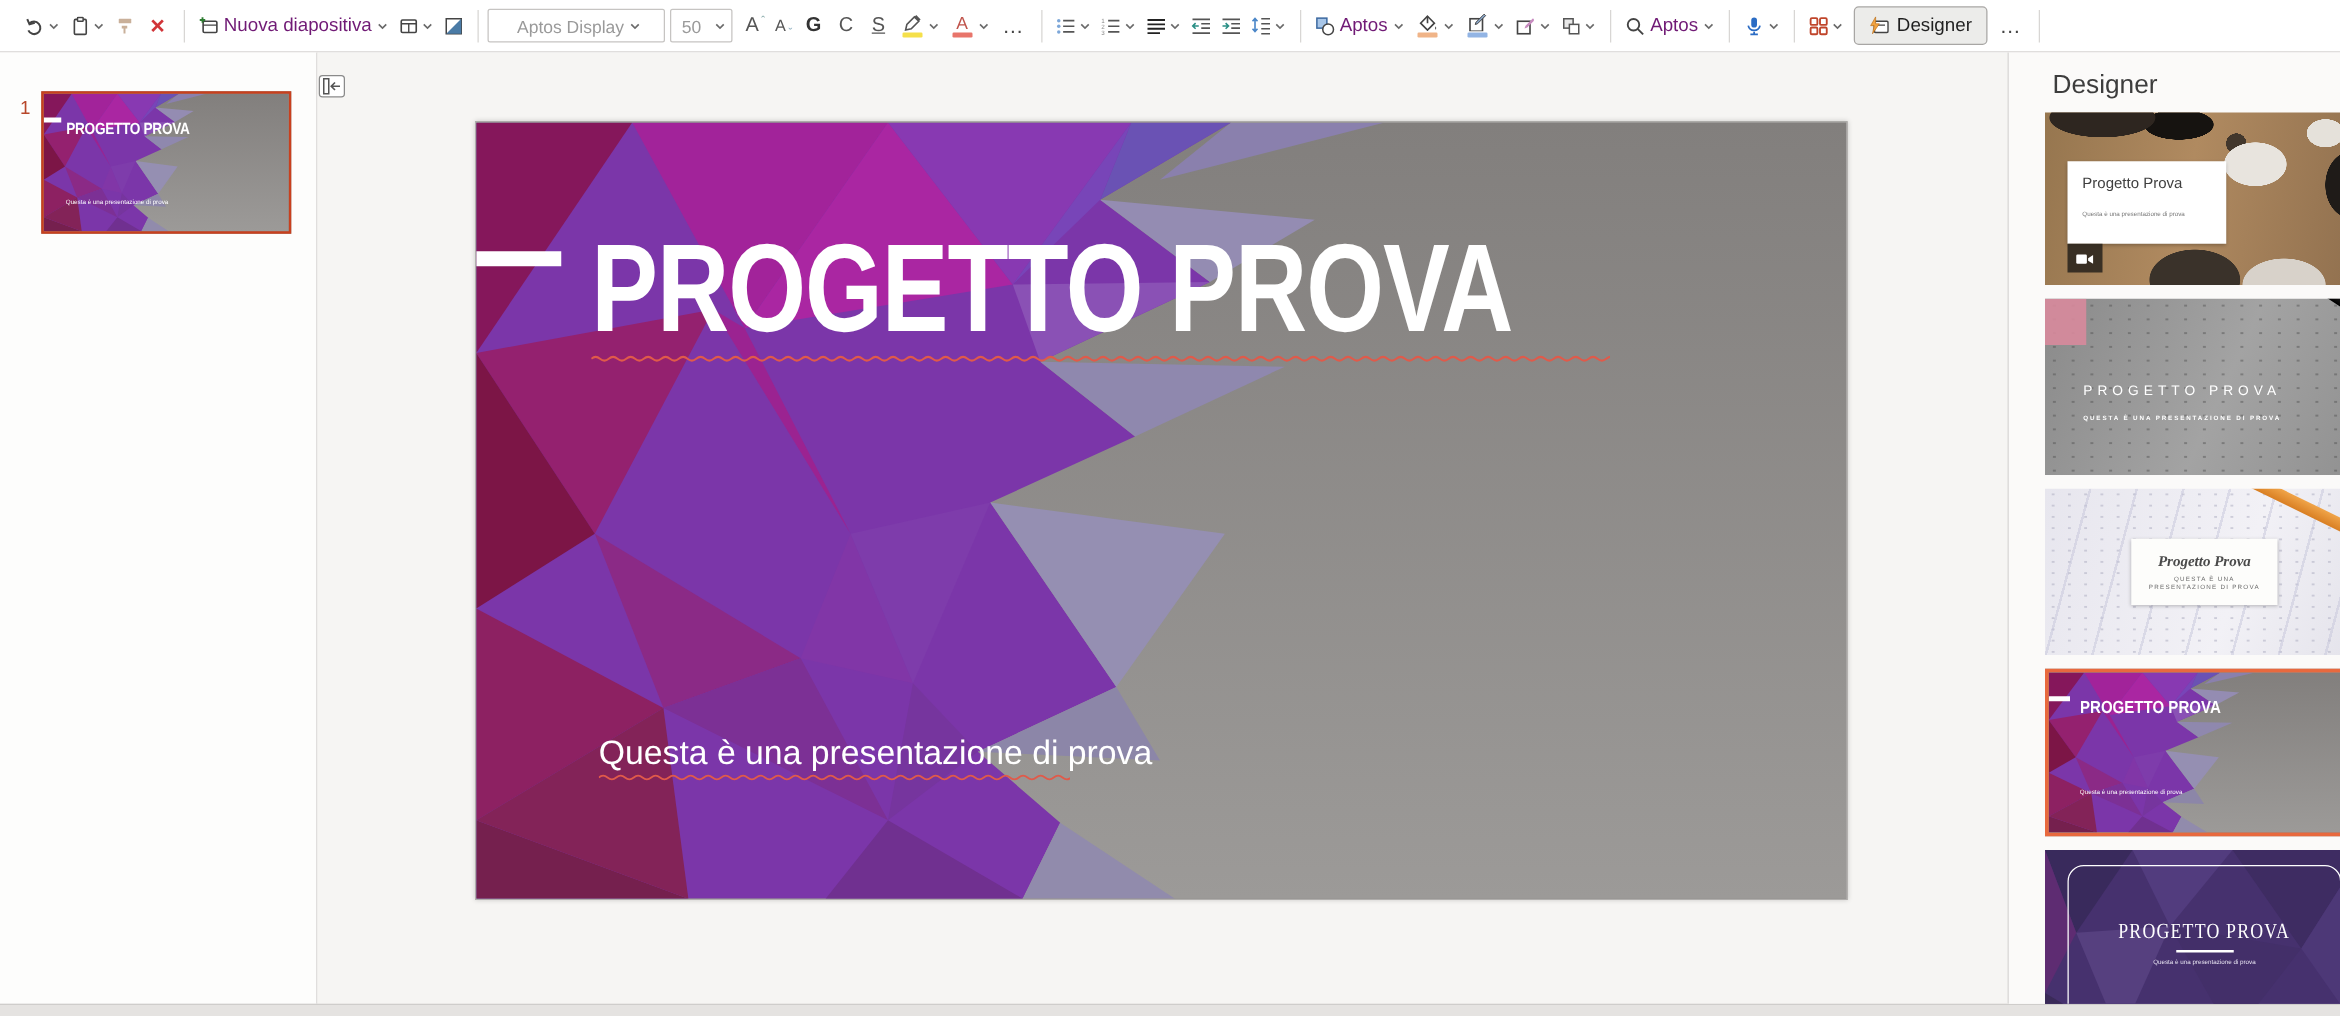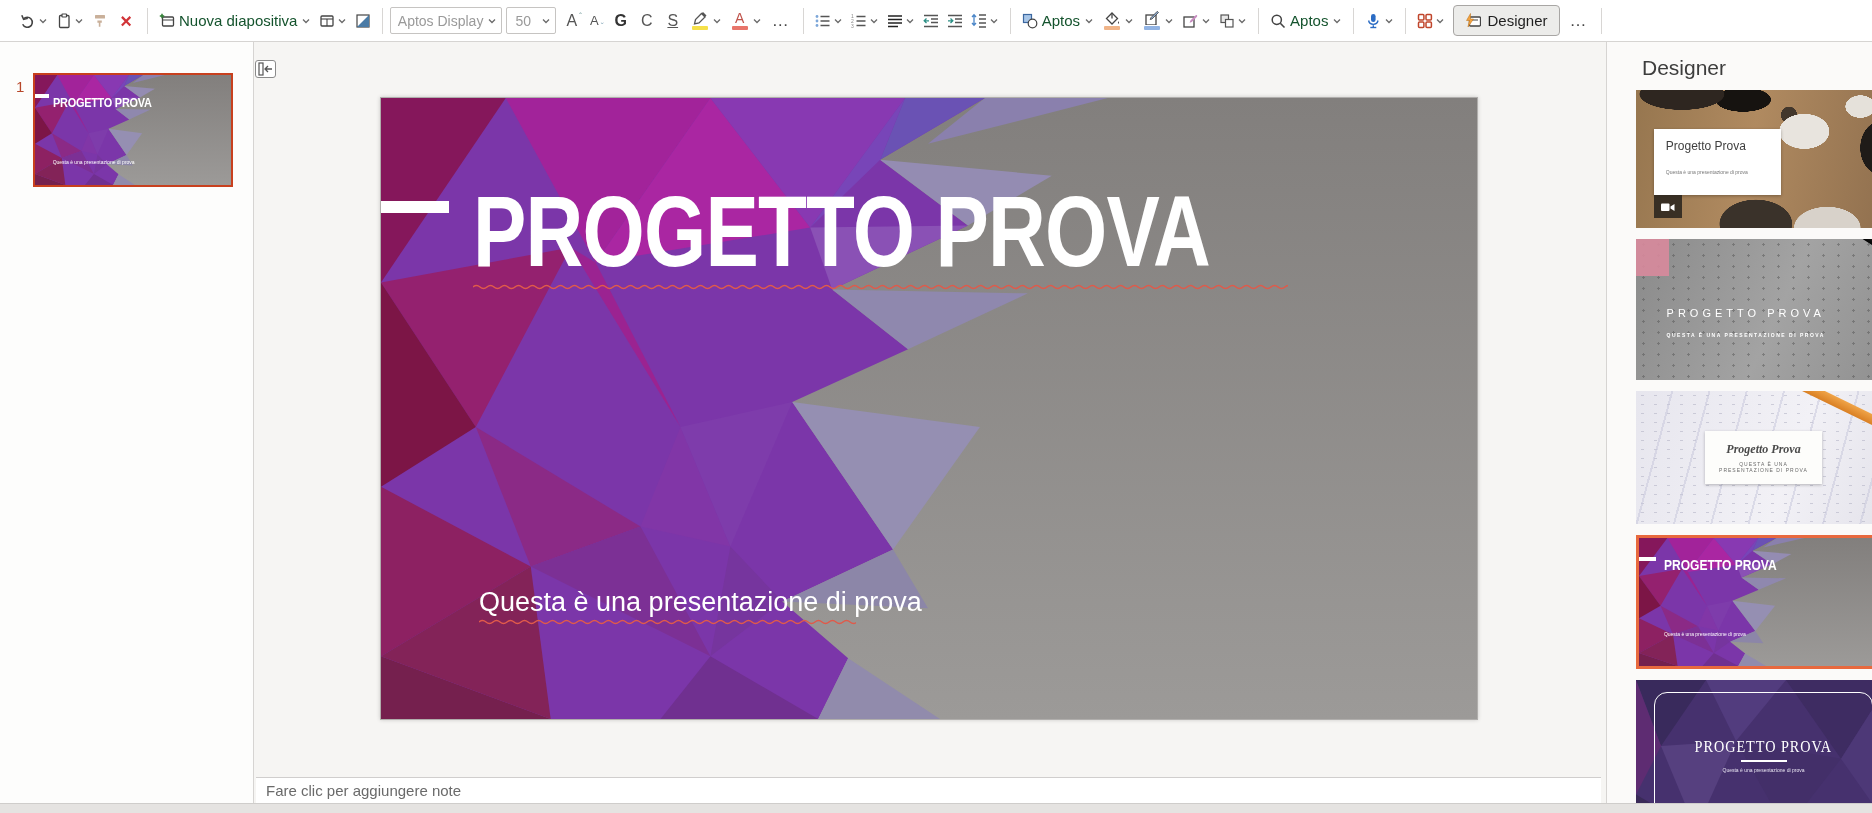--- a/index.html
+++ b/index.html
@@ -4,21 +4,21 @@
 <style>
   * { margin:0; padding:0; box-sizing:border-box; }
   html,body { width:1872px; height:813px; overflow:hidden; font-family:"Liberation Sans",sans-serif; background:#fff; }
   .app { position:relative; width:1872px; height:813px; background:#fff; }
 
   
   .toolbar { position:absolute; left:0; top:0; width:1872px; height:42px; background:#fff;
              border-bottom:1px solid #d6d4d2; display:flex; align-items:center; padding:0 0 0 16px; }
   .tb { display:flex; align-items:center; height:30px; padding:0 4px; border-radius:3px; gap:2px; cursor:pointer; color:#404040; }
   .tb.disabled { color:#c9b09a; }
-  .tb .lbl { font-size:15px; color:#14532d; white-space:nowrap; padding:0 2px; }
+  .tb .lbl { font-size:15px; color:#701a75; white-space:nowrap; padding:0 2px; }
   .vdiv { width:1px; height:26px; background:#d8d6d4; margin:0 7px; flex:0 0 auto; }
   .chev { flex:0 0 auto; }
   .combo { display:flex; align-items:center; height:27px; border:1px solid #c6c4c2; border-radius:2px;
            color:#9a9a9a; font-size:14px; padding:0 4px 0 8px; gap:4px; background:#fff; cursor:pointer; }
   .combo .cval { white-space:nowrap; }
   .ltr { font-size:16px; font-weight:bold; color:#555; width:18px; text-align:center; }
   .colorbar { position:relative; display:flex; flex-direction:column; align-items:center; width:20px; }
   .colorbar .bar { width:16px; height:4px; border-radius:1px; margin-top:1px; }
   .xdel { color:#d13438; font-size:20px; font-weight:bold; line-height:1; width:20px; text-align:center; }
   .designer-btn { display:flex; align-items:center; gap:6px; height:31px; padding:0 11px; background:#ececea;
@@ -290,21 +290,21 @@
         </svg>
       </div>
     <div class="tb">
         <svg class="icon" width="16" height="16">
           <use href="#sym-bgfill"></use>
         </svg>
       </div>
 
     <div class="vdiv"></div>
 
-    <div class="combo" style="width:112px;justify-content:flex-end">
+    <div class="combo" style="width:142px;justify-content:center">
       <span class="cval">Aptos Display</span>
       <svg class="chev" width="10" height="10">
           <use href="#sym-chev"></use>
         </svg>
     </div>
     <div class="combo" style="width:50px;justify-content:space-between;margin-left:4px">
       <span class="cval">50</span>
       <svg class="chev" width="10" height="10">
           <use href="#sym-chev"></use>
         </svg>
@@ -580,23 +580,20 @@
       <svg class="squig squiggle" style="left:92px;top:186px" width="815" height="6">
           <path fill="none" stroke="#e05a4a" stroke-width="1.6" d="M0,3 q3.5,-3 7,0 t7,0 t7,0 t7,0 t7,0 t7,0 t7,0 t7,0 t7,0 t7,0 t7,0 t7,0 t7,0 t7,0 t7,0 t7,0 t7,0 t7,0 t7,0 t7,0 t7,0 t7,0 t7,0 t7,0 t7,0 t7,0 t7,0 t7,0 t7,0 t7,0 t7,0 t7,0 t7,0 t7,0 t7,0 t7,0 t7,0 t7,0 t7,0 t7,0 t7,0 t7,0 t7,0 t7,0 t7,0 t7,0 t7,0 t7,0 t7,0 t7,0 t7,0 t7,0 t7,0 t7,0 t7,0 t7,0 t7,0 t7,0 t7,0 t7,0 t7,0 t7,0 t7,0 t7,0 t7,0 t7,0 t7,0 t7,0 t7,0 t7,0 t7,0 t7,0 t7,0 t7,0 t7,0 t7,0 t7,0 t7,0 t7,0 t7,0 t7,0 t7,0 t7,0 t7,0 t7,0 t7,0 t7,0 t7,0 t7,0 t7,0 t7,0 t7,0 t7,0 t7,0 t7,0 t7,0 t7,0 t7,0 t7,0 t7,0 t7,0 t7,0 t7,0 t7,0 t7,0 t7,0 t7,0 t7,0 t7,0 t7,0 t7,0 t7,0 t7,0 t7,0 t7,0 t7,0 t7,0 t7,0"></path>
         </svg>
       <div class="slide-subtitle">Questa è una presentazione di prova</div>
       <svg class="squig squiggle" style="left:98px;top:521px" width="377" height="6">
           <path fill="none" stroke="#e05a4a" stroke-width="1.4" d="M0,3 q3.5,-3 7,0 t7,0 t7,0 t7,0 t7,0 t7,0 t7,0 t7,0 t7,0 t7,0 t7,0 t7,0 t7,0 t7,0 t7,0 t7,0 t7,0 t7,0 t7,0 t7,0 t7,0 t7,0 t7,0 t7,0 t7,0 t7,0 t7,0 t7,0 t7,0 t7,0 t7,0 t7,0 t7,0 t7,0 t7,0 t7,0 t7,0 t7,0 t7,0 t7,0 t7,0 t7,0 t7,0 t7,0 t7,0 t7,0 t7,0 t7,0 t7,0 t7,0 t7,0 t7,0 t7,0 t7,0 t7,0"></path>
         </svg>
     </div>
   </div>
 
-  <div class="notes">
-    <span>Fare clic per aggiungere note</span>
-  </div>
   <div class="statusbar"></div>
 
   <div class="designer-panel">
     <div class="designer-title">Designer</div>
     <div class="dlist">
 
       <div class="dthumb ph-workshop">
         <div class="ph-card">
           <div class="t">Progetto Prova</div>
           <div class="s">Questa è una presentazione di prova</div>

